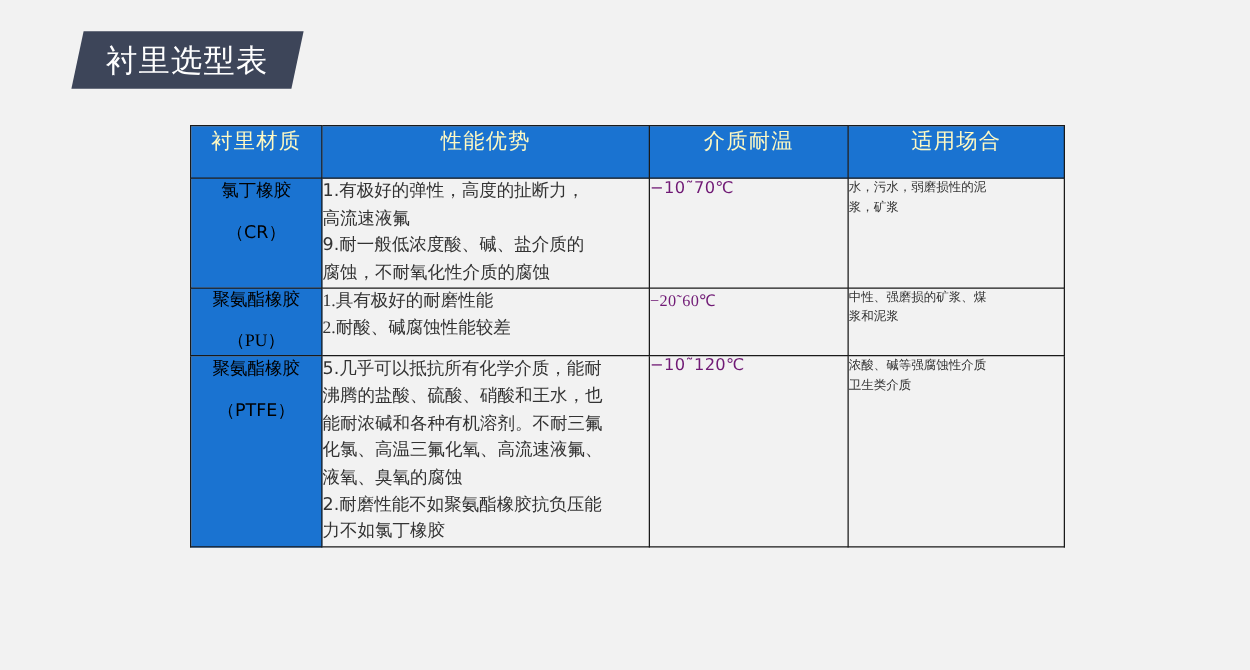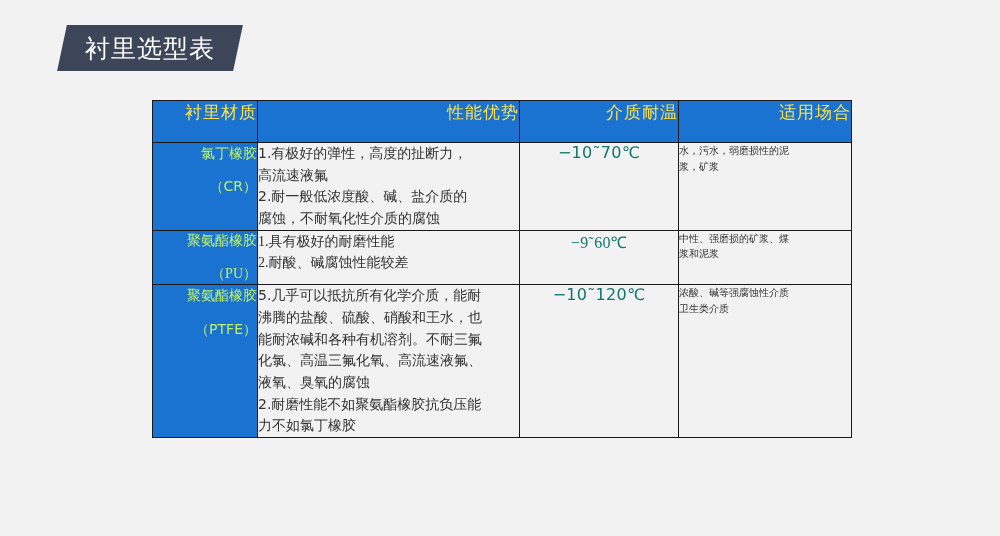--- a/index.html
+++ b/index.html
@@ -57,36 +57,36 @@
 
   
   col.c1 { width: 105px; }
   col.c2 { width: 262px; }
   col.c3 { width: 159px; }
   col.c4 { width: 173px; }
 
   
   thead th {
     background: #1a73d1;
-    color: #fde047;
+    color: #fef9c3;
     height: 41px;
-    text-align: right;
+    text-align: center;
     vertical-align: middle;
     font-size: 17px;
     letter-spacing: 1px;
   }
   thead th.first-head {
     border-right: 1px solid #1a1a1a;
   }
 
   
   td.material {
     background: #1a73d1;
-    color: #bef264;
-    text-align: right;
+    color: #000000;
+    text-align: center;
     vertical-align: middle;
     font-size: 14px;
     line-height: 1.45;
     border-top: 1px solid #ffffff;
     border-bottom: 1px solid #ffffff;
     border-left: 1px solid #1a1a1a;
     border-right: 1px solid #1a1a1a;
   }
   tbody tr:last-child td.material {
     border-bottom: 1px solid #1a1a1a;
@@ -103,23 +103,23 @@
     padding: 9px 12px 9px 14px;
     text-align: left;
     vertical-align: top;
     margin-left: 16px;
   }
   td.advantages .ln { display: block; white-space: pre-wrap; }
 
   
   td.temperature {
     background: #f2f2f2;
-    color: #0f766e;
-    font-size: 16px;
-    text-align: center;
+    color: #701a75;
+    font-size: 13px;
+    text-align: left;
     vertical-align: middle;
     letter-spacing: 0.3px;
   }
 
   
   td.application {
     background: #f2f2f2;
     color: #333333;
     font-size: 10px;
     line-height: 1.55;
@@ -161,40 +161,40 @@
   <tbody>
 
     <tr class="row-0">
       <td class="material">
         <span class="mat-name">氯丁橡胶</span>
         <span class="mat-abbr">（CR）</span>
       </td>
       <td class="advantages">
         <span class="ln">1.有极好的弹性，高度的扯断力，</span>
         <span class="ln">高流速液氟</span>
-        <span class="ln">2.耐一般低浓度酸、碱、盐介质的</span>
+        <span class="ln">9.耐一般低浓度酸、碱、盐介质的</span>
         <span class="ln">腐蚀，不耐氧化性介质的腐蚀</span>
       </td>
       <td class="temperature">−10˜70℃</td>
       <td class="application align-top">
         <span class="ln">水，污水，弱磨损性的泥</span>
         <span class="ln">浆，矿浆</span>
       </td>
     </tr>
 
     <tr class="row-1">
       <td class="material">
         <span class="mat-name">聚氨酯橡胶</span>
         <span class="mat-abbr">（PU）</span>
       </td>
       <td class="advantages">
         <span class="ln">1.具有极好的耐磨性能</span>
         <span class="ln">2.耐酸、碱腐蚀性能较差</span>
       </td>
-      <td class="temperature">−9˜60℃</td>
+      <td class="temperature">−20˜60℃</td>
       <td class="application align-top">
         <span class="ln">中性、强磨损的矿浆、煤</span>
         <span class="ln">浆和泥浆</span>
       </td>
     </tr>
 
     <tr class="row-2">
       <td class="material">
         <span class="mat-name">聚氨酯橡胶</span>
         <span class="mat-abbr">（PTFE）</span>

